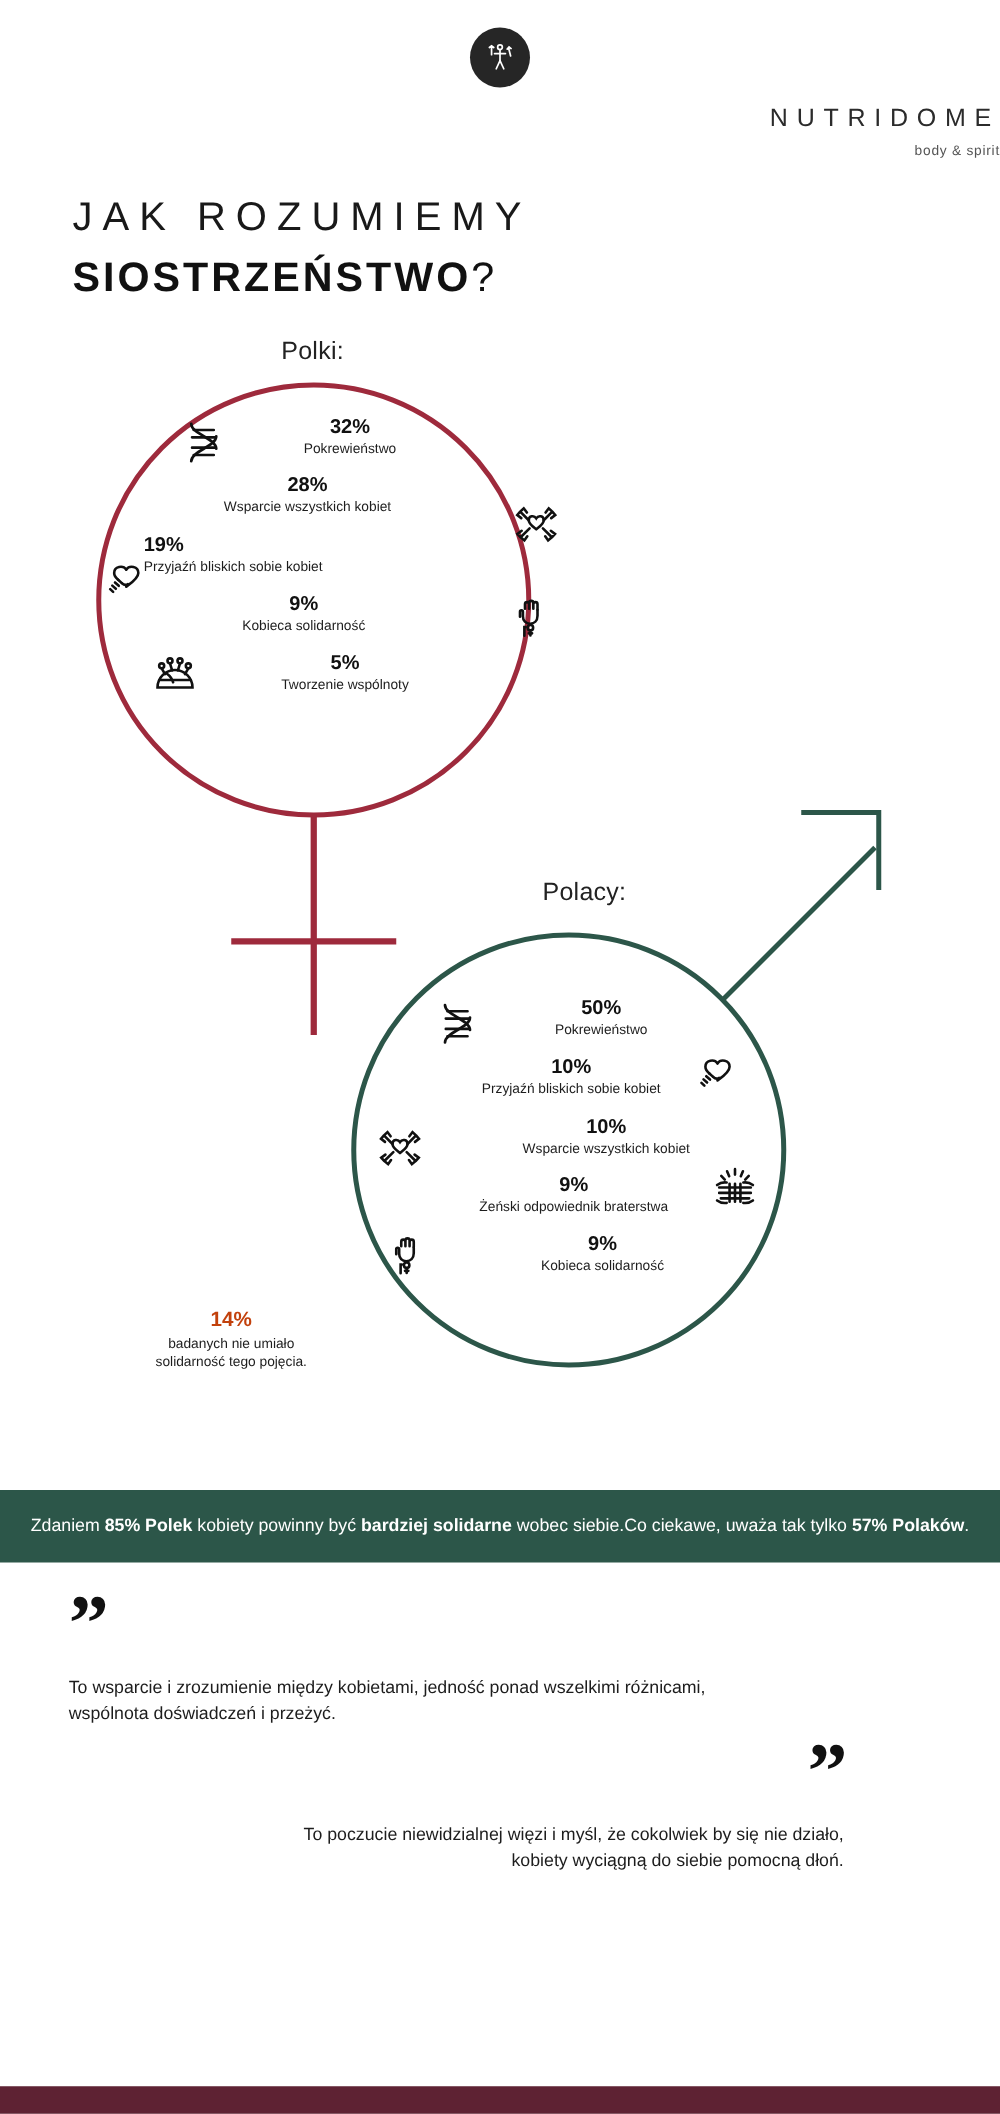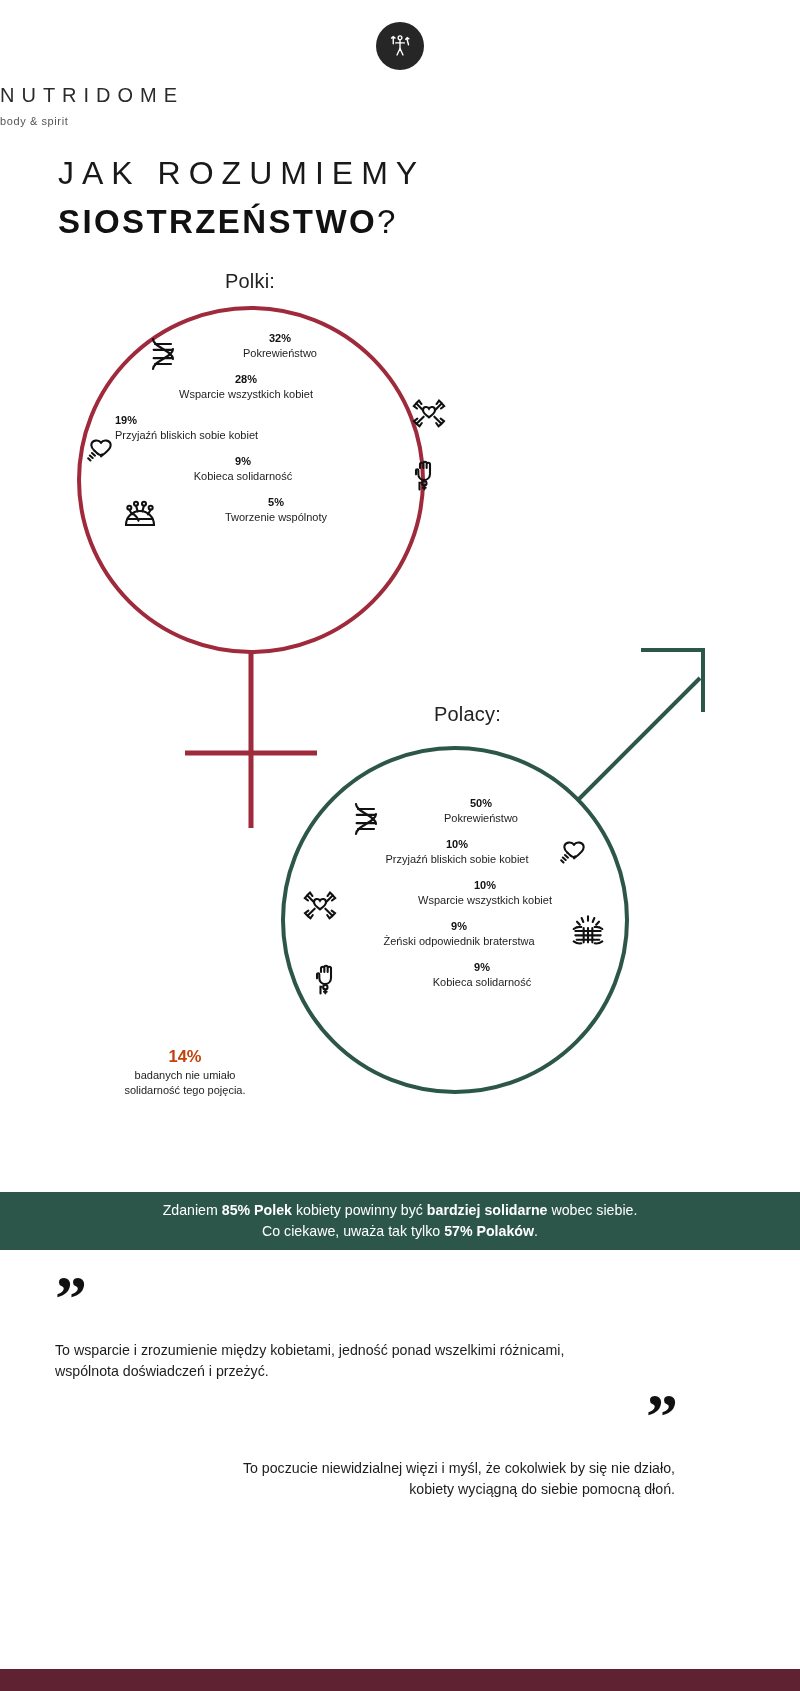--- a/index.html
+++ b/index.html
@@ -4,21 +4,21 @@
 <style>
   * { margin:0; padding:0; box-sizing:border-box; }
   html,body { background:#ffffff; }
   body {
     width:800px; height:1691px; position:relative;
     font-family:"Liberation Sans", sans-serif;
     color:#1a1a1a; overflow:hidden;
   }
 
   
-  .brand { position:absolute; top:22px; left:0; width:100%; text-align:left; }
+  .brand { position:absolute; top:22px; left:0; width:100%; text-align:right; }
   .brand-mark {
     width:48px; height:48px; border-radius:50%;
     background:#262626; margin:0 auto 14px;
     display:flex; align-items:center; justify-content:center;
   }
   .brand-name {
     font-size:20px; letter-spacing:7px; color:#2b2b2b; font-weight:400;
   }
   .brand-sub {
     font-size:11px; color:#555; margin-top:8px; letter-spacing:0.6px;
@@ -43,41 +43,41 @@
     position:absolute; font-size:20px; color:#222; letter-spacing:0.2px;
   }
   .c-label-w { top:270px; left:225px; }
   .c-label-m { top:703px; left:434px; }
 
   .rows { position:absolute; }
   .rows-w { top:332px; left:85px; width:360px; }
   .rows-m { top:765px; left:282px; width:360px; }
 
   .row { position:relative; margin-bottom:13px; }
-  .row .pct { font-size:11px; font-weight:700; color:#111; line-height:1.25; }
+  .row .pct { font-size:16px; font-weight:700; color:#111; line-height:1.25; }
   .row .lbl { font-size:11px; color:#1d1d1d; line-height:1.3; }
   .row .ico {
     position:absolute; width:40px; height:40px;
     display:flex; align-items:center; justify-content:center;
   }
   .row .ico svg { width:100%; height:100%; display:block; }
 
   
   .note {
     position:absolute; top:1045px; left:55px; width:260px;
     text-align:center; line-height:1.38;
   }
   .note .pct { font-size:16.5px; font-weight:700; color:#c2410c; }
   .note .txt { font-size:11px; color:#1d1d1d; }
 
   
   .banner {
     position:absolute; top:1192px; left:0; width:800px; height:58px;
     background:#2c5649; color:#ffffff;
-    display:flex; flex-direction:column; align-items:center; justify-content:center;
+    display:flex; flex-direction:row; align-items:center; justify-content:center;
     text-align:center; line-height:1.45;
   }
   .banner div { font-size:14.2px; }
   .banner b { font-weight:700; }
 
   
   .quote { position:absolute; }
   .q1 { top:1285px; left:55px; width:620px; text-align:left; }
   .q2 { top:1403px; left:165px; width:510px; text-align:right; }
   .qmark {

